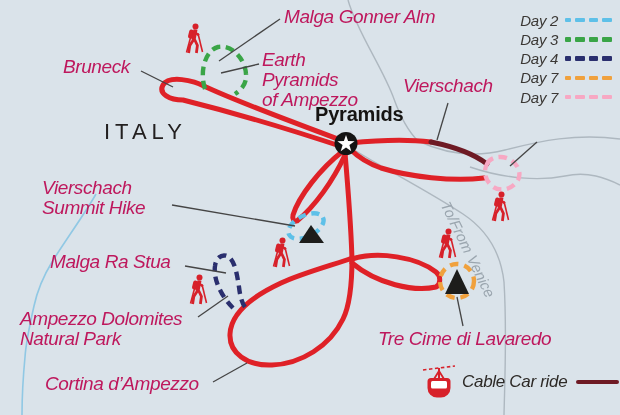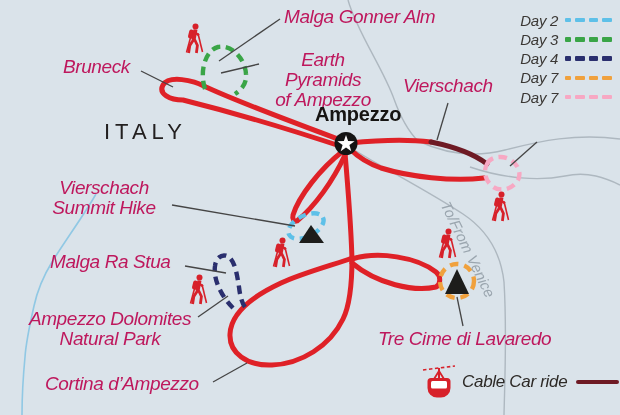--- a/index.html
+++ b/index.html
@@ -7,21 +7,21 @@
     position:relative;width:620px;height:415px;overflow:hidden;
     background:#dae3ea;
     font-family:"Liberation Sans",sans-serif;
   }
   .map-svg{position:absolute;left:0;top:0;}
   .lbl{
     position:absolute;white-space:nowrap;
     font-style:italic;font-size:19px;letter-spacing:-0.4px;
     color:#be185d;line-height:1.05;
   }
-  .lbl.center{text-align:center;white-space:normal;}
+  .lbl.center{white-space:normal;}
   #lbl-malga-gonner{left:284px;top:7px;}
   #lbl-earth{left:262px;top:50px;width:122px;}
   #lbl-bruneck{left:63px;top:57px;}
   #lbl-vierschach{left:403px;top:76px;}
   #lbl-monte-elmo{left:471px;top:118px;}
   #lbl-dobbiaco{left:315px;top:104px;font-style:normal;font-weight:bold;font-size:20px;color:#161412;letter-spacing:-0.2px;}
   #lbl-italy{left:104px;top:120px;font-style:normal;font-size:22px;letter-spacing:5px;color:#232020;}
   #lbl-strudelkopf{left:42px;top:178px;width:124px;}
   #lbl-malga-ra-stua{left:50px;top:252px;}
   #lbl-ampezzo{left:20px;top:309px;width:180px;}
@@ -123,21 +123,21 @@
     <use href="#hiker" x="490" y="191"></use>
   </svg>
 
   <div class="lbl" id="lbl-malga-gonner">Malga Gonner Alm</div>
   <div class="lbl center" id="lbl-earth">
     <span>Earth Pyramids</span><br>
     <span>of Ampezzo</span>
   </div>
   <div class="lbl" id="lbl-bruneck">Bruneck</div>
   <div class="lbl" id="lbl-vierschach">Vierschach</div>
-  <div class="lbl" id="lbl-dobbiaco">Ampezzo</div>
+  <div class="lbl" id="lbl-dobbiaco">Pyramids</div>
   <div class="lbl" id="lbl-italy">ITALY</div>
   <div class="lbl center" id="lbl-strudelkopf">
     <span>Vierschach</span><br>
     <span>Summit Hike</span>
   </div>
   <div class="lbl" id="lbl-malga-ra-stua">Malga Ra Stua</div>
   <div class="lbl center" id="lbl-ampezzo">
     <span>Ampezzo Dolomites</span><br>
     <span>Natural Park</span>
   </div>

